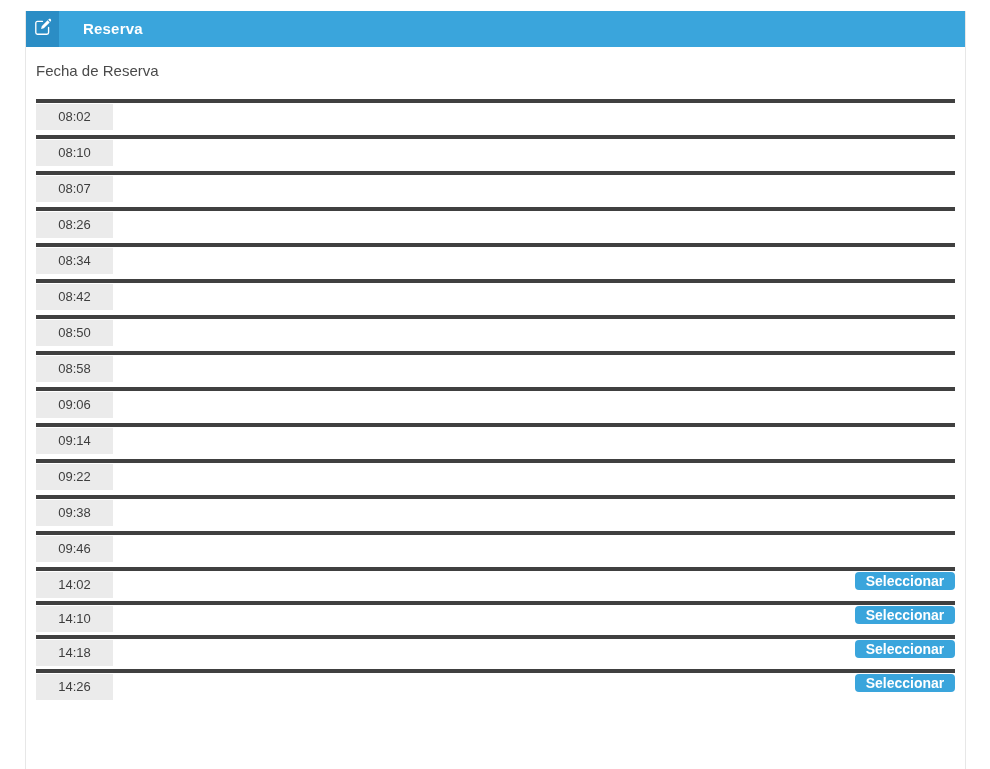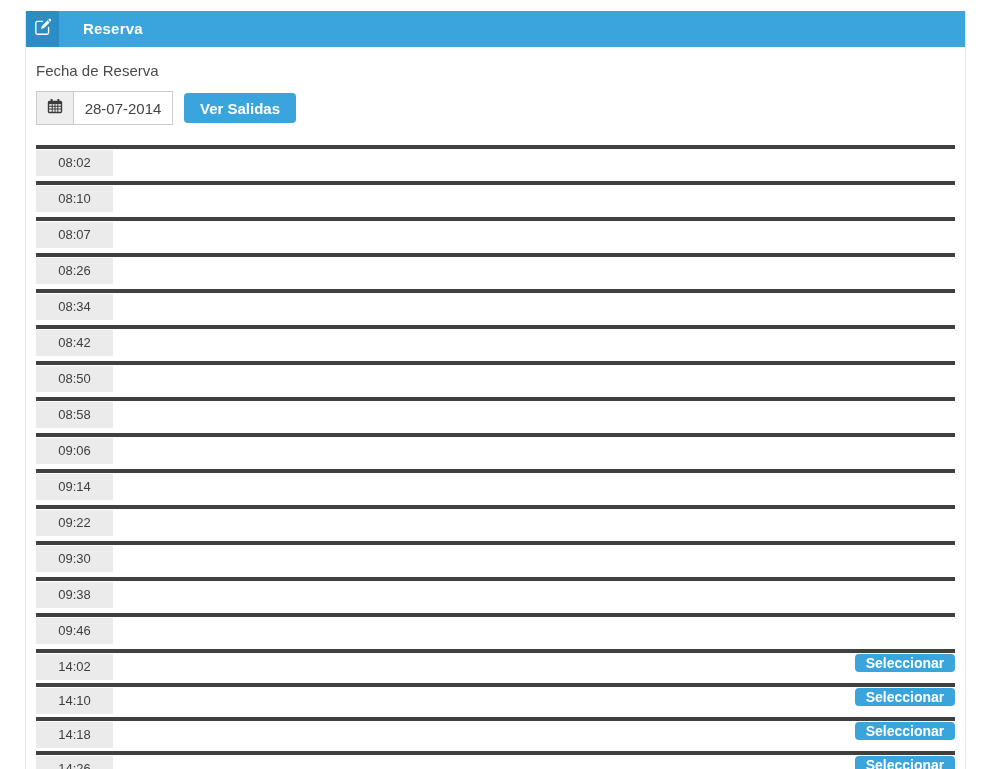--- a/index.html
+++ b/index.html
@@ -136,37 +136,20 @@
           </svg>
         </span>
       </div>
       <div class="panel-title">Reserva</div>
     </div>
 
     <div class="panel-body">
 
       <label class="form-label">Fecha de Reserva</label>
 
-      <div class="input-row">
-        <div class="input-group">
-          <div class="addon">
-            <span>
-              <svg width="16" height="16" viewBox="0 0 16 16" fill="none">
-                <rect x="1.5" y="3.5" width="13" height="11" rx="1" stroke="#3c3c3c" stroke-width="1.4"></rect>
-                <rect x="1.5" y="3.5" width="13" height="2.6" fill="#3c3c3c"></rect>
-                <rect x="3.6" y="1" width="2" height="3.4" rx="0.6" fill="#3c3c3c"></rect>
-                <rect x="10.4" y="1" width="2" height="3.4" rx="0.6" fill="#3c3c3c"></rect>
-                <path d="M2 8.3h12M2 11h12M5.2 6.2v8M8 6.2v8M10.8 6.2v8" stroke="#3c3c3c" stroke-width="1"></path>
-              </svg>
-            </span>
-          </div>
-          <input class="date-input" type="text" value="28-07-2014" style="">
-        </div>
-        <button class="btn btn-ver">Ver Salidas</button>
-      </div>
 
       <div class="schedule">
   <div class="slot-row">
     <div class="time-cell">08:02</div>
     <div class="slot-spacer"></div>
 
   </div>
 
   <div class="slot-row">
     <div class="time-cell">08:10</div>
@@ -221,25 +204,20 @@
     <div class="slot-spacer"></div>
 
   </div>
 
   <div class="slot-row">
     <div class="time-cell">09:22</div>
     <div class="slot-spacer"></div>
 
   </div>
 
-  <div class="slot-row">
-    <div class="time-cell">09:30</div>
-    <div class="slot-spacer"></div>
-
-  </div>
 
   <div class="slot-row">
     <div class="time-cell">09:38</div>
     <div class="slot-spacer"></div>
 
   </div>
 
   <div class="slot-row">
     <div class="time-cell">09:46</div>
     <div class="slot-spacer"></div>

